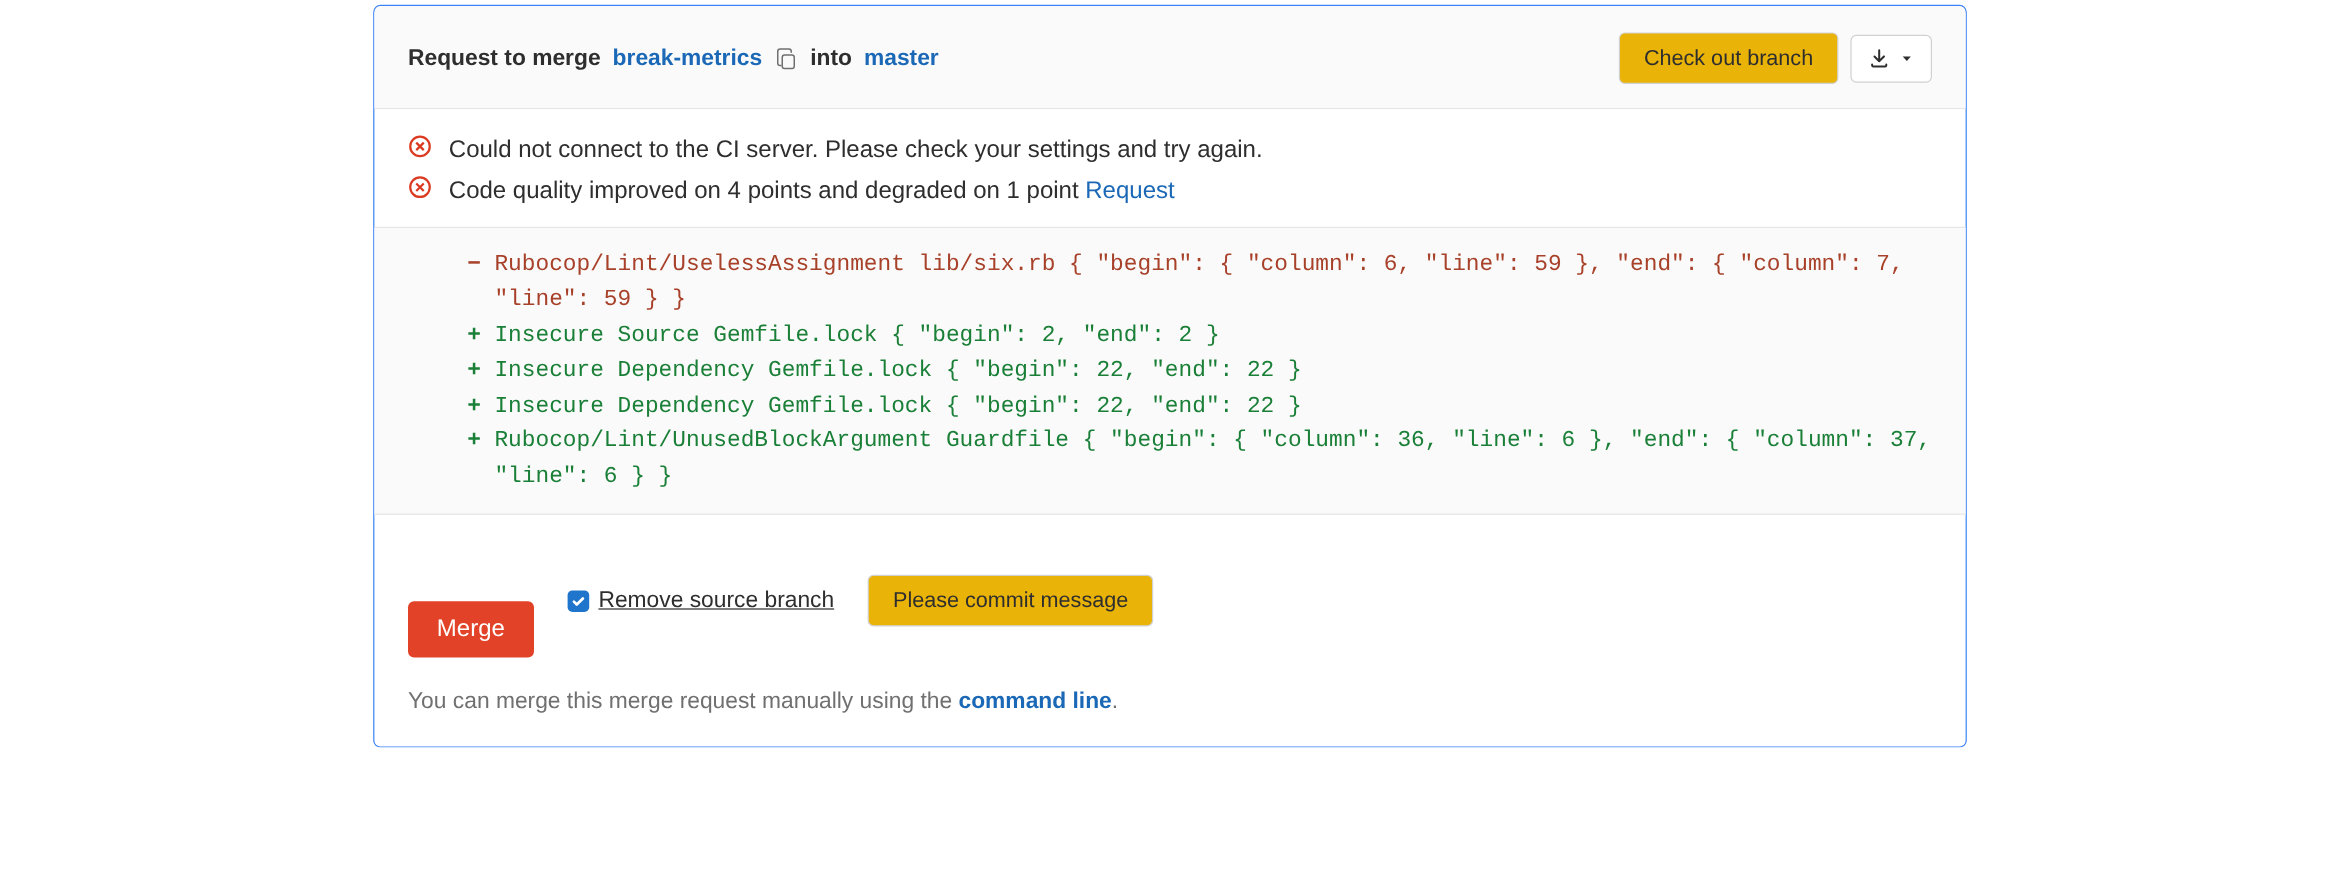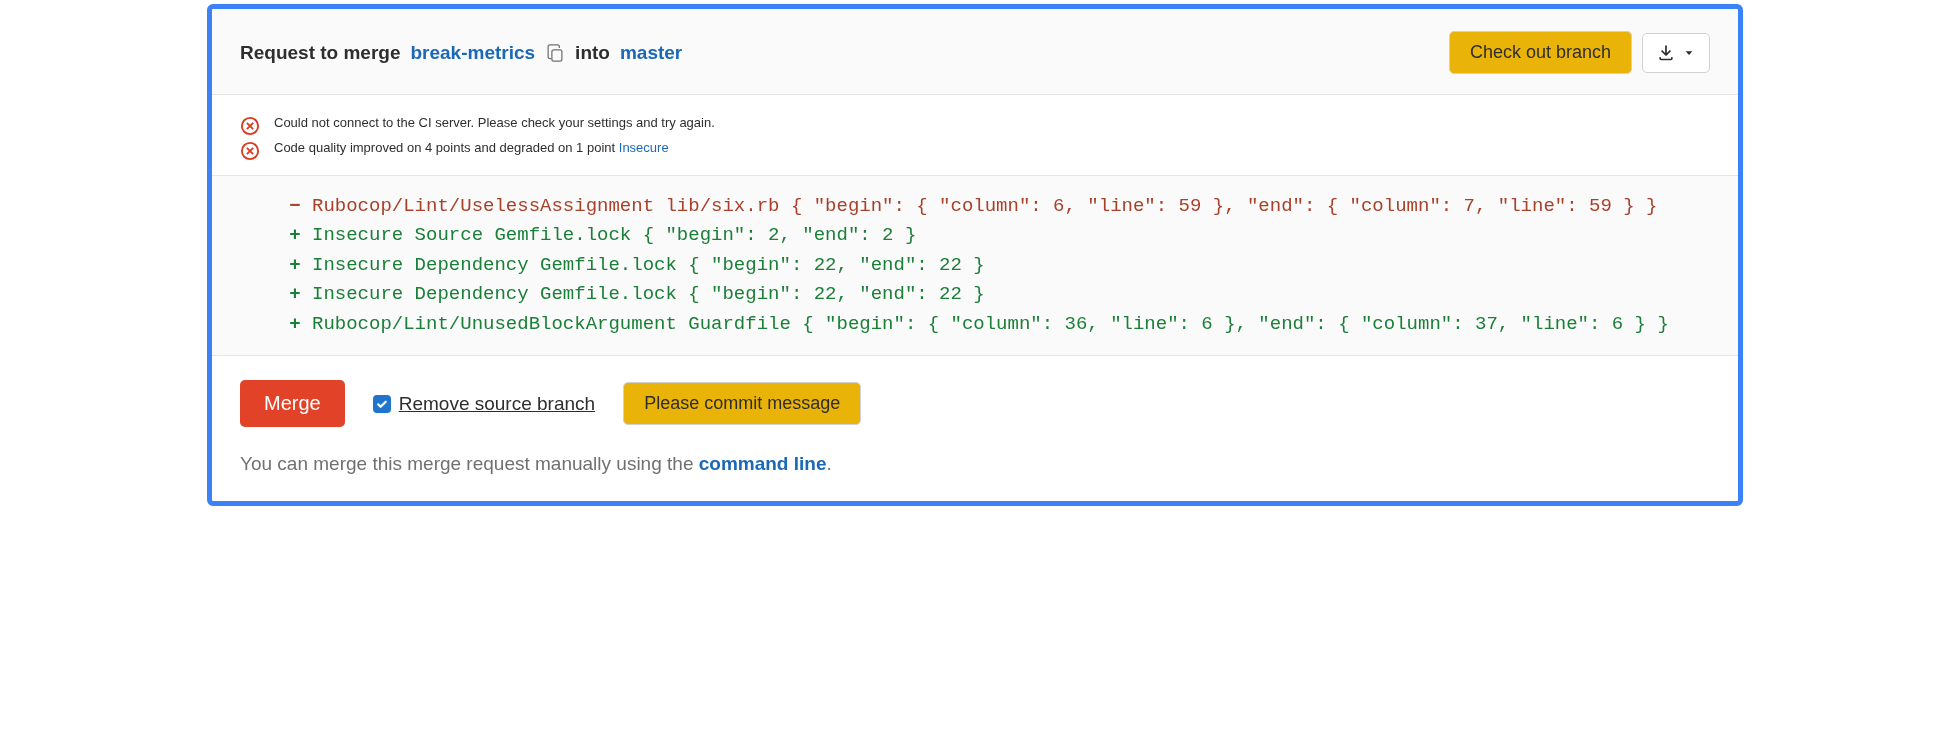--- a/index.html
+++ b/index.html
@@ -4,23 +4,23 @@
 <style>
   * { box-sizing: border-box; }
   html, body {
     margin: 0; padding: 0;
     font-family: -apple-system, BlinkMacSystemFont, "Segoe UI", Helvetica, Arial, sans-serif;
     font-size: 19px;
     color: #2e2e2e;
     background: #ffffff;
   }
   .widget {
-    width: 1536px;
+    width: 1328px;
     margin: 4px auto 0 auto;
-    border: 5px solid #3b82f6;
+    border: 1px solid #3b82f6;
     border-radius: 6px;
     background: #fff;
   }
   .widget-header {
     padding: 22px 28px 20px 28px;
     border-bottom: 1px solid #e5e5e5;
     background: #fafafa;
     display: flex;
     align-items: center;
     gap: 10px;
@@ -40,21 +40,21 @@
     background:#fff; border:1px solid #d1d1d1; border-radius:5px;
     padding:10px 14px; cursor:pointer; display:inline-flex; align-items:center; gap:8px;
     color:#2e2e2e;
   }
   .section-status {
     padding: 18px 28px 14px 28px;
     border-bottom: 1px solid #e5e5e5;
   }
   .status-line {
     display:flex; align-items:flex-start; gap:14px; line-height:1.6;
-    font-size:13px; color:#2e2e2e;
+    font-size:20px; color:#2e2e2e;
   }
   .status-line + .status-line { margin-top: 2px; }
   .status-icon { color:#db3b21; margin-top:3px; flex-shrink:0; }
   .collapse-link { color:#1b69b6; cursor:pointer; }
   .code-block {
     padding: 16px 28px 16px 76px;
     background:#fafafa;
     border-bottom:1px solid #e5e5e5;
   }
   .code-line {
@@ -74,20 +74,21 @@
   .merge-section {
     padding: 24px 28px 26px 28px;
   }
   .merge-row {
     display:flex; align-items:center; gap:28px;
   }
   .btn-primary {
     background:#e24328; border:none; color:#fff; border-radius:5px;
     padding:12px 24px; font-size:20px; font-weight:500; cursor:pointer;
     font-family: inherit;
+    margin-top: 48px;
   }
   .chk-wrap { display:flex; align-items:center; gap:8px; cursor:pointer;text-decoration:underline; }
   .chk-box {
     width:18px; height:18px; border-radius:4px; background:#1f75cb;
     display:inline-flex; align-items:center; justify-content:center; color:#fff;
     flex-shrink:0;
   }
   .hint {
     margin-top: 26px; color:#707070; font-size:19px;
   }
@@ -139,21 +140,21 @@
     <div class="status-line">
       <span class="status-icon">
         <svg width="20" height="20" viewBox="0 0 16 16" fill="none" stroke="currentColor" stroke-width="1.5">
             <circle cx="8" cy="8" r="6.5"></circle>
             <path d="M5.5 5.5l5 5M10.5 5.5l-5 5"></path>
           </svg>
       </span>
       <span>
         <span>Code quality improved on 4 points and degraded on 1 point</span>
         <span> </span>
-        <span class="collapse-link">Insecure</span>
+        <span class="collapse-link">Request</span>
       </span>
     </div>
   </div>
 
   <div class="code-block" id="quality-list">
       <div class="code-line removed">
         <span class="sign">−</span>
         <span class="txt">Rubocop/Lint/UselessAssignment lib/six.rb { "begin": { "column": 6, "line": 59 }, "end": { "column": 7, "line": 59 } }</span>
       </div>
       <div class="code-line added">

